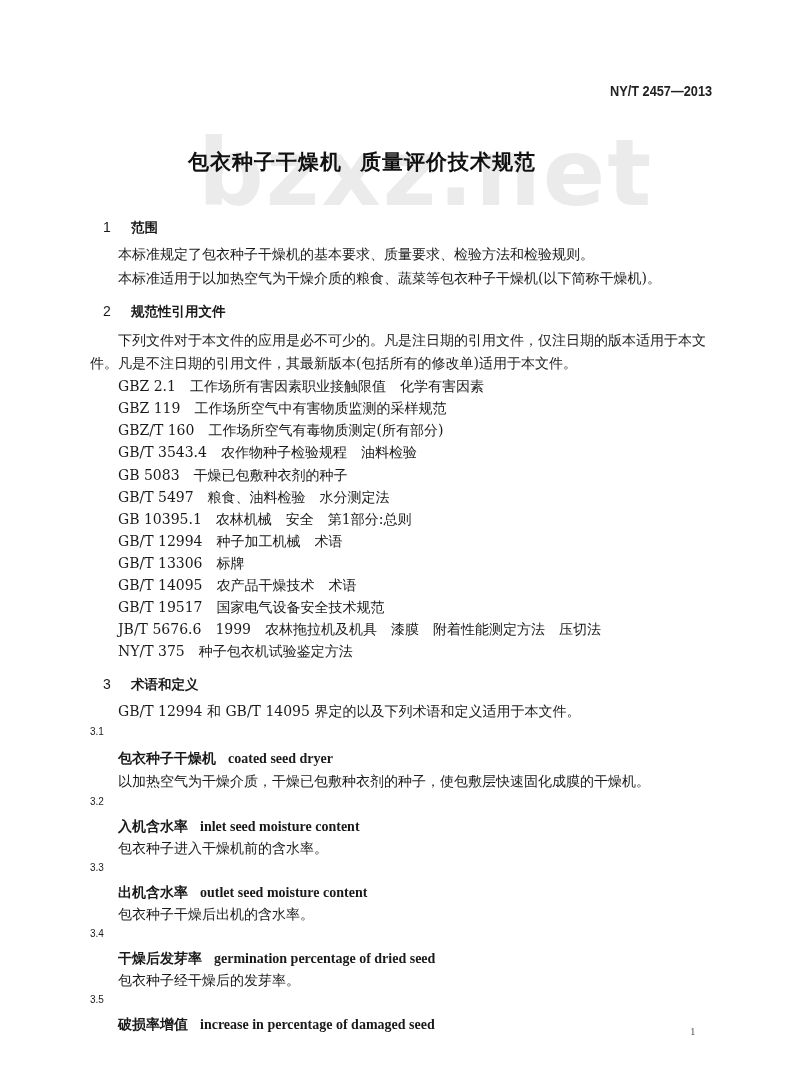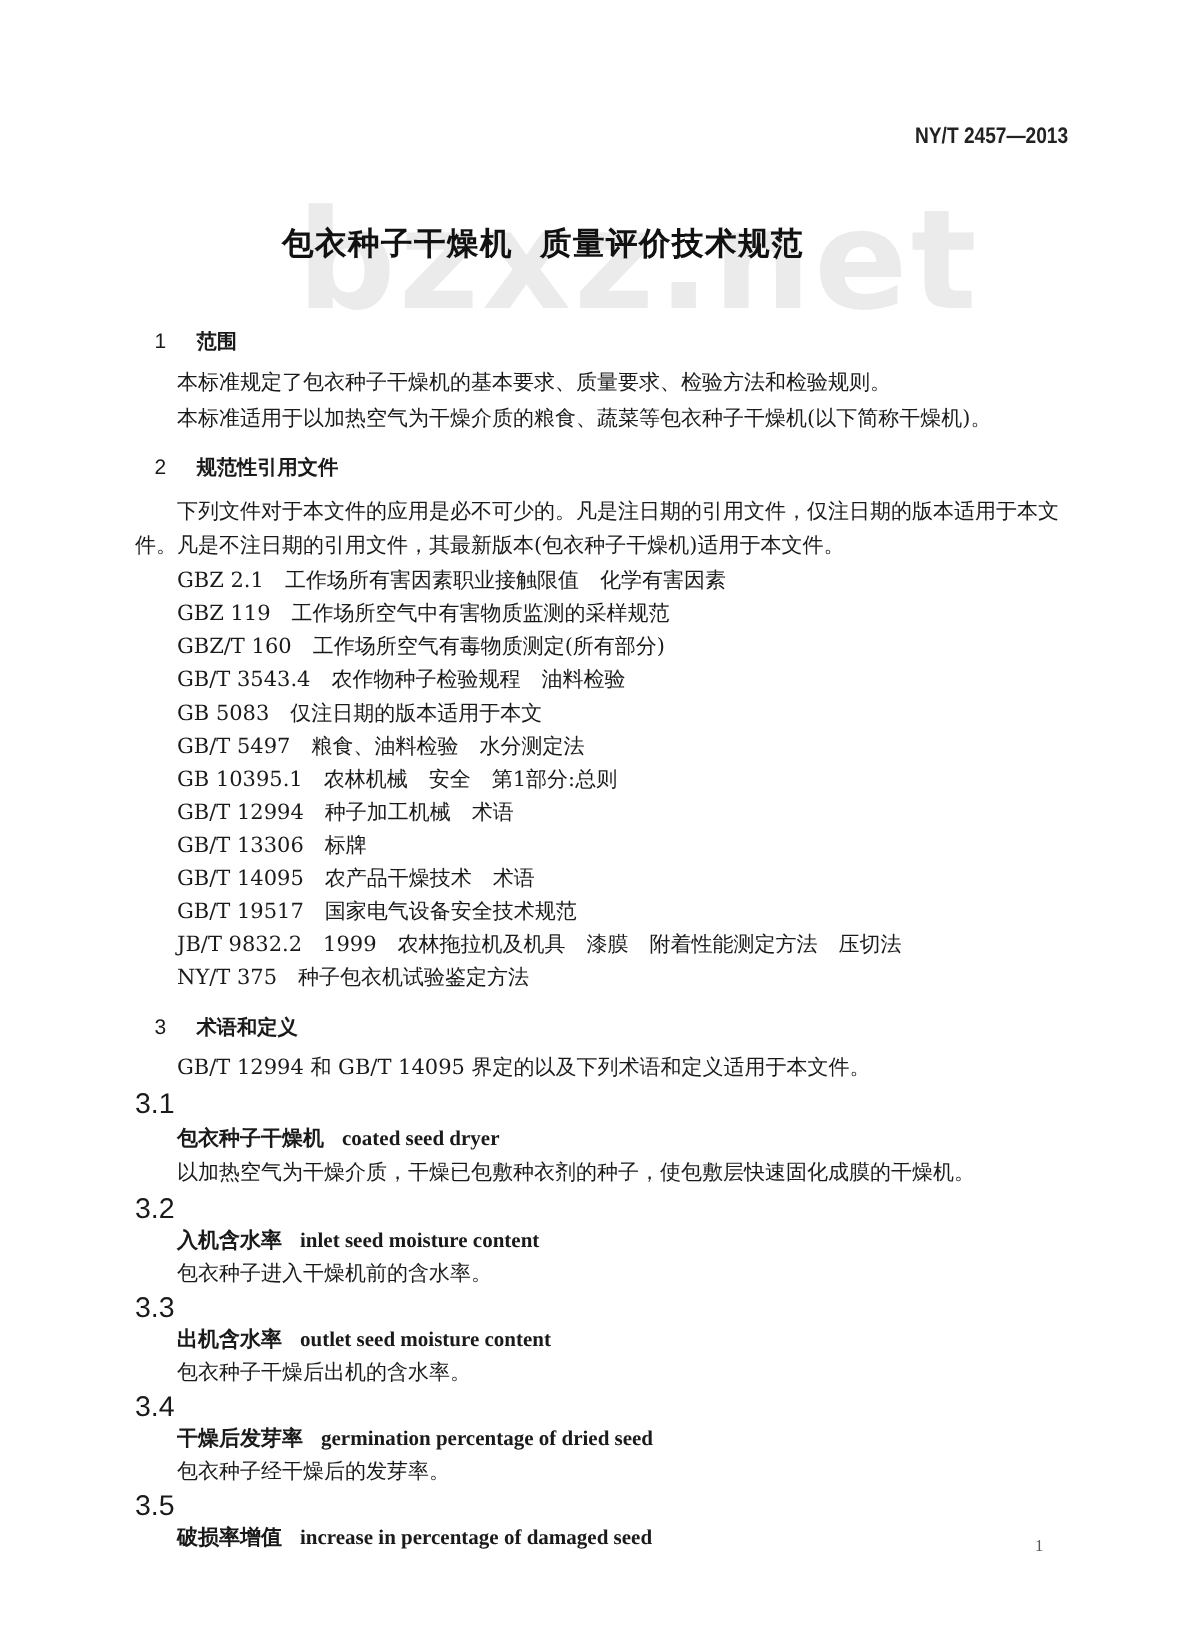--- a/index.html
+++ b/index.html
@@ -25,21 +25,21 @@
       font-family: "DejaVu Sans", "Liberation Sans", sans-serif;
       font-size: 21px; font-weight: bold; color: #111; z-index: 1;
       letter-spacing: 1px;
     }
     .title .gap { display: inline-block; width: 18px; }
     .line {
       position: absolute; left: 0; white-space: nowrap; font-size: 14px; z-index: 1;
     }
     .h1 { font-family: "DejaVu Sans", "Liberation Sans", sans-serif; font-weight: bold; font-size: 13.5px; margin-left: 13px; }
     .h1 .num { display: inline-block; width: 28px; font-weight: normal; font-family: "Liberation Sans", sans-serif; font-size: 14px; }
-    .sub { font-family: "Liberation Sans", "DejaVu Sans", sans-serif; font-size: 19px; }
+    .sub { font-family: "Liberation Sans", "DejaVu Sans", sans-serif; font-size: 10px; }
     .term { font-weight: bold; }
     .term .en { font-family: "Liberation Serif", serif; font-weight: bold; margin-left: 12px; }
     .ref .code { display: inline-block; min-width: 0; margin-right: 14px; }
     .page-num {
       position: absolute; top: 1025px; left: 690px; font-size: 11px; color: #555;
       font-family: "Liberation Serif", serif;
     }
   </style>
 </head>
 <body>
@@ -55,34 +55,34 @@
 <div class="line h1" style="top:219px; left:90px;">
   <span class="num">1</span><span>范围</span>
 </div>
 <div class="line" style="top:246px; left:118px;">本标准规定了包衣种子干燥机的基本要求、质量要求、检验方法和检验规则。</div>
 <div class="line" style="top:270px; left:118px;">本标准适用于以加热空气为干燥介质的粮食、蔬菜等包衣种子干燥机(以下简称干燥机)。</div>
 
 <div class="line h1" style="top:303px; left:90px;">
   <span class="num">2</span><span>规范性引用文件</span>
 </div>
 <div class="line" style="top:332px; left:118px;">下列文件对于本文件的应用是必不可少的。凡是注日期的引用文件，仅注日期的版本适用于本文</div>
-<div class="line" style="top:355px; left:90px;">件。凡是不注日期的引用文件，其最新版本(包衣种子干燥机)适用于本文件。</div>
+<div class="line" style="top:355px; left:90px;">件。凡是不注日期的引用文件，其最新版本(包括所有的修改单)适用于本文件。</div>
 
 <div class="line ref" style="top:378px; left:118px;"><span class="code">GBZ 2.1</span><span>工作场所有害因素职业接触限值　化学有害因素</span></div>
 <div class="line ref" style="top:400px; left:118px;"><span class="code">GBZ 119</span><span>工作场所空气中有害物质监测的采样规范</span></div>
 <div class="line ref" style="top:422px; left:118px;text-align:center;"><span class="code">GBZ/T 160</span><span>工作场所空气有毒物质测定(所有部分)</span></div>
 <div class="line ref" style="top:444px; left:118px;"><span class="code">GB/T 3543.4</span><span>农作物种子检验规程　油料检验</span></div>
-<div class="line ref" style="top:467px; left:118px;"><span class="code">GB 5083</span><span>仅注日期的版本适用于本文</span></div>
+<div class="line ref" style="top:467px; left:118px;"><span class="code">GB 5083</span><span>干燥已包敷种衣剂的种子</span></div>
 <div class="line ref" style="top:489px; left:118px;"><span class="code">GB/T 5497</span><span>粮食、油料检验　水分测定法</span></div>
 <div class="line ref" style="top:511px; left:118px;"><span class="code">GB 10395.1</span><span>农林机械　安全　第1部分:总则</span></div>
 <div class="line ref" style="top:533px; left:118px;"><span class="code">GB/T 12994</span><span>种子加工机械　术语</span></div>
 <div class="line ref" style="top:555px; left:118px;"><span class="code">GB/T 13306</span><span>标牌</span></div>
 <div class="line ref" style="top:577px; left:118px;"><span class="code">GB/T 14095</span><span>农产品干燥技术　术语</span></div>
 <div class="line ref" style="top:599px; left:118px;"><span class="code">GB/T 19517</span><span>国家电气设备安全技术规范</span></div>
-<div class="line ref" style="top:621px; left:118px;"><span class="code">JB/T 9832.2　1999</span><span>农林拖拉机及机具　漆膜　附着性能测定方法　压切法</span></div>
+<div class="line ref" style="top:621px; left:118px;"><span class="code">JB/T 5676.6　1999</span><span>农林拖拉机及机具　漆膜　附着性能测定方法　压切法</span></div>
 <div class="line ref" style="top:643px; left:118px;"><span class="code">NY/T 375</span><span>种子包衣机试验鉴定方法</span></div>
 
 <div class="line h1" style="top:676px; left:90px;">
   <span class="num">3</span><span>术语和定义</span>
 </div>
 <div class="line" style="top:703px; left:118px;">GB/T 12994 和 GB/T 14095 界定的以及下列术语和定义适用于本文件。</div>
 
 <div class="line sub" style="top:726px; left:90px;">3.1</div>
 <div class="line term" style="top:750px; left:118px;"><span>包衣种子干燥机</span><span class="en">coated seed dryer</span></div>
 <div class="line" style="top:773px; left:118px;">以加热空气为干燥介质，干燥已包敷种衣剂的种子，使包敷层快速固化成膜的干燥机。</div>

